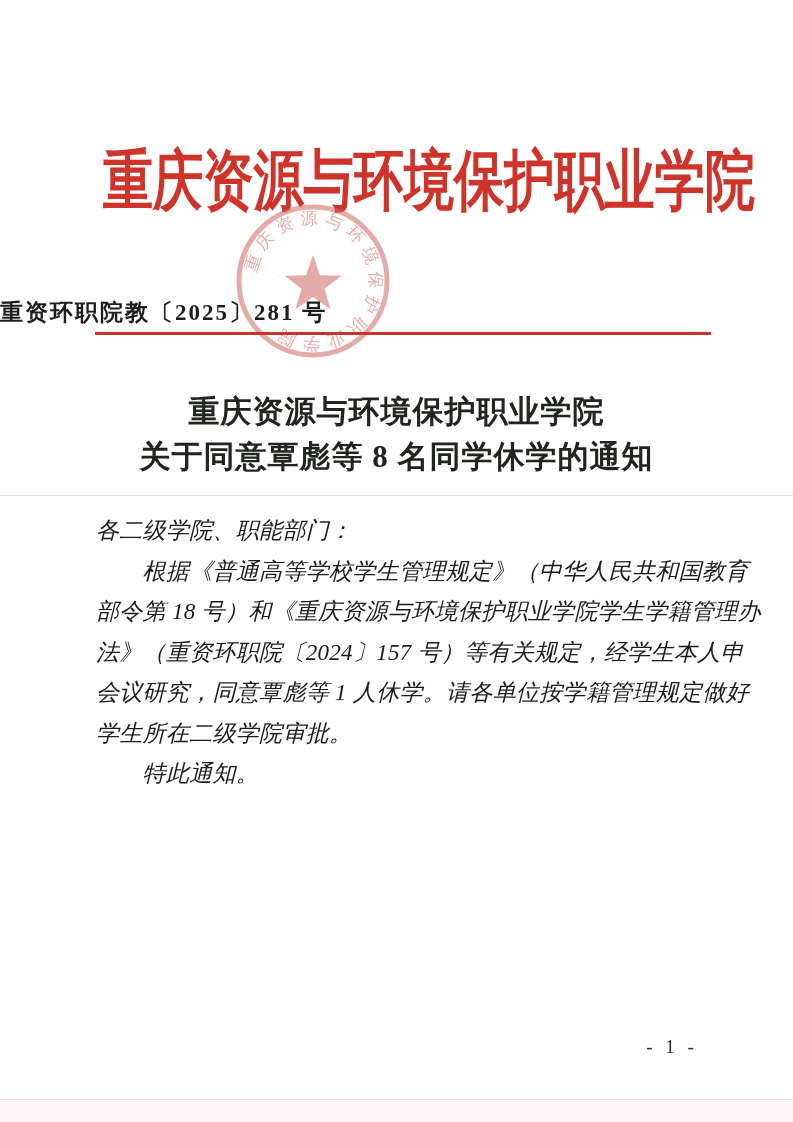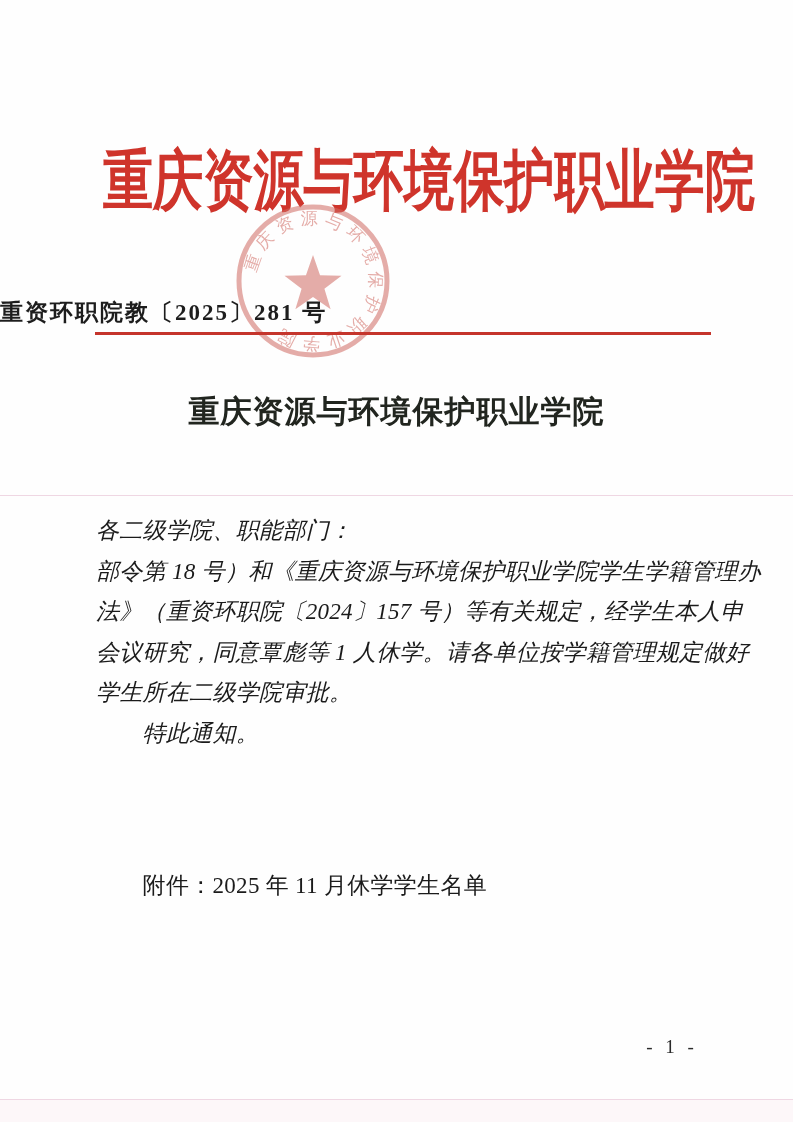--- a/index.html
+++ b/index.html
@@ -161,32 +161,33 @@
     </text>
     <polygon fill="#d06a62" transform="translate(88,92)" points="0,-30 7.05,-9.71 28.53,-9.27 11.41,3.71 17.63,24.27 0,12 -17.63,24.27 -11.41,3.71 -28.53,-9.27 -7.05,-9.71"></polygon>
   </svg>
 
   <div class="doc-number">重资环职院教〔2025〕281 号</div>
 
   <div class="red-rule"></div>
 
   <div class="doc-title">
     <div>重庆资源与环境保护职业学院</div>
+    <div>关于同意覃彪等 8 名同学休学的通知</div>
   </div>
 
   <div class="body-text">
     <div class="line">各二级学院、职能部门：</div>
+    <div class="line">　　根据《普通高等学校学生管理规定》（中华人民共和国教育</div>
     <div class="line">部令第 18 号）和《重庆资源与环境保护职业学院学生学籍管理办</div>
     <div class="line">法》（重资环职院〔2024〕157 号）等有关规定，经学生本人申</div>
     <div class="line">会议研究，同意覃彪等 1 人休学。请各单位按学籍管理规定做好</div>
     <div class="line">学生所在二级学院审批。</div>
     <div class="line">　　特此通知。</div>
   </div>
 
-  <div class="attachment">　　附件：2025 年 11 月休学学生名单</div>
 
   <div class="page-number">- 1 -</div>
 
   <div class="fold-line top"></div>
   <div class="scan-band"></div>
   <div class="fold-line bottom"></div>
 
 </div>
 
 </body></html>

